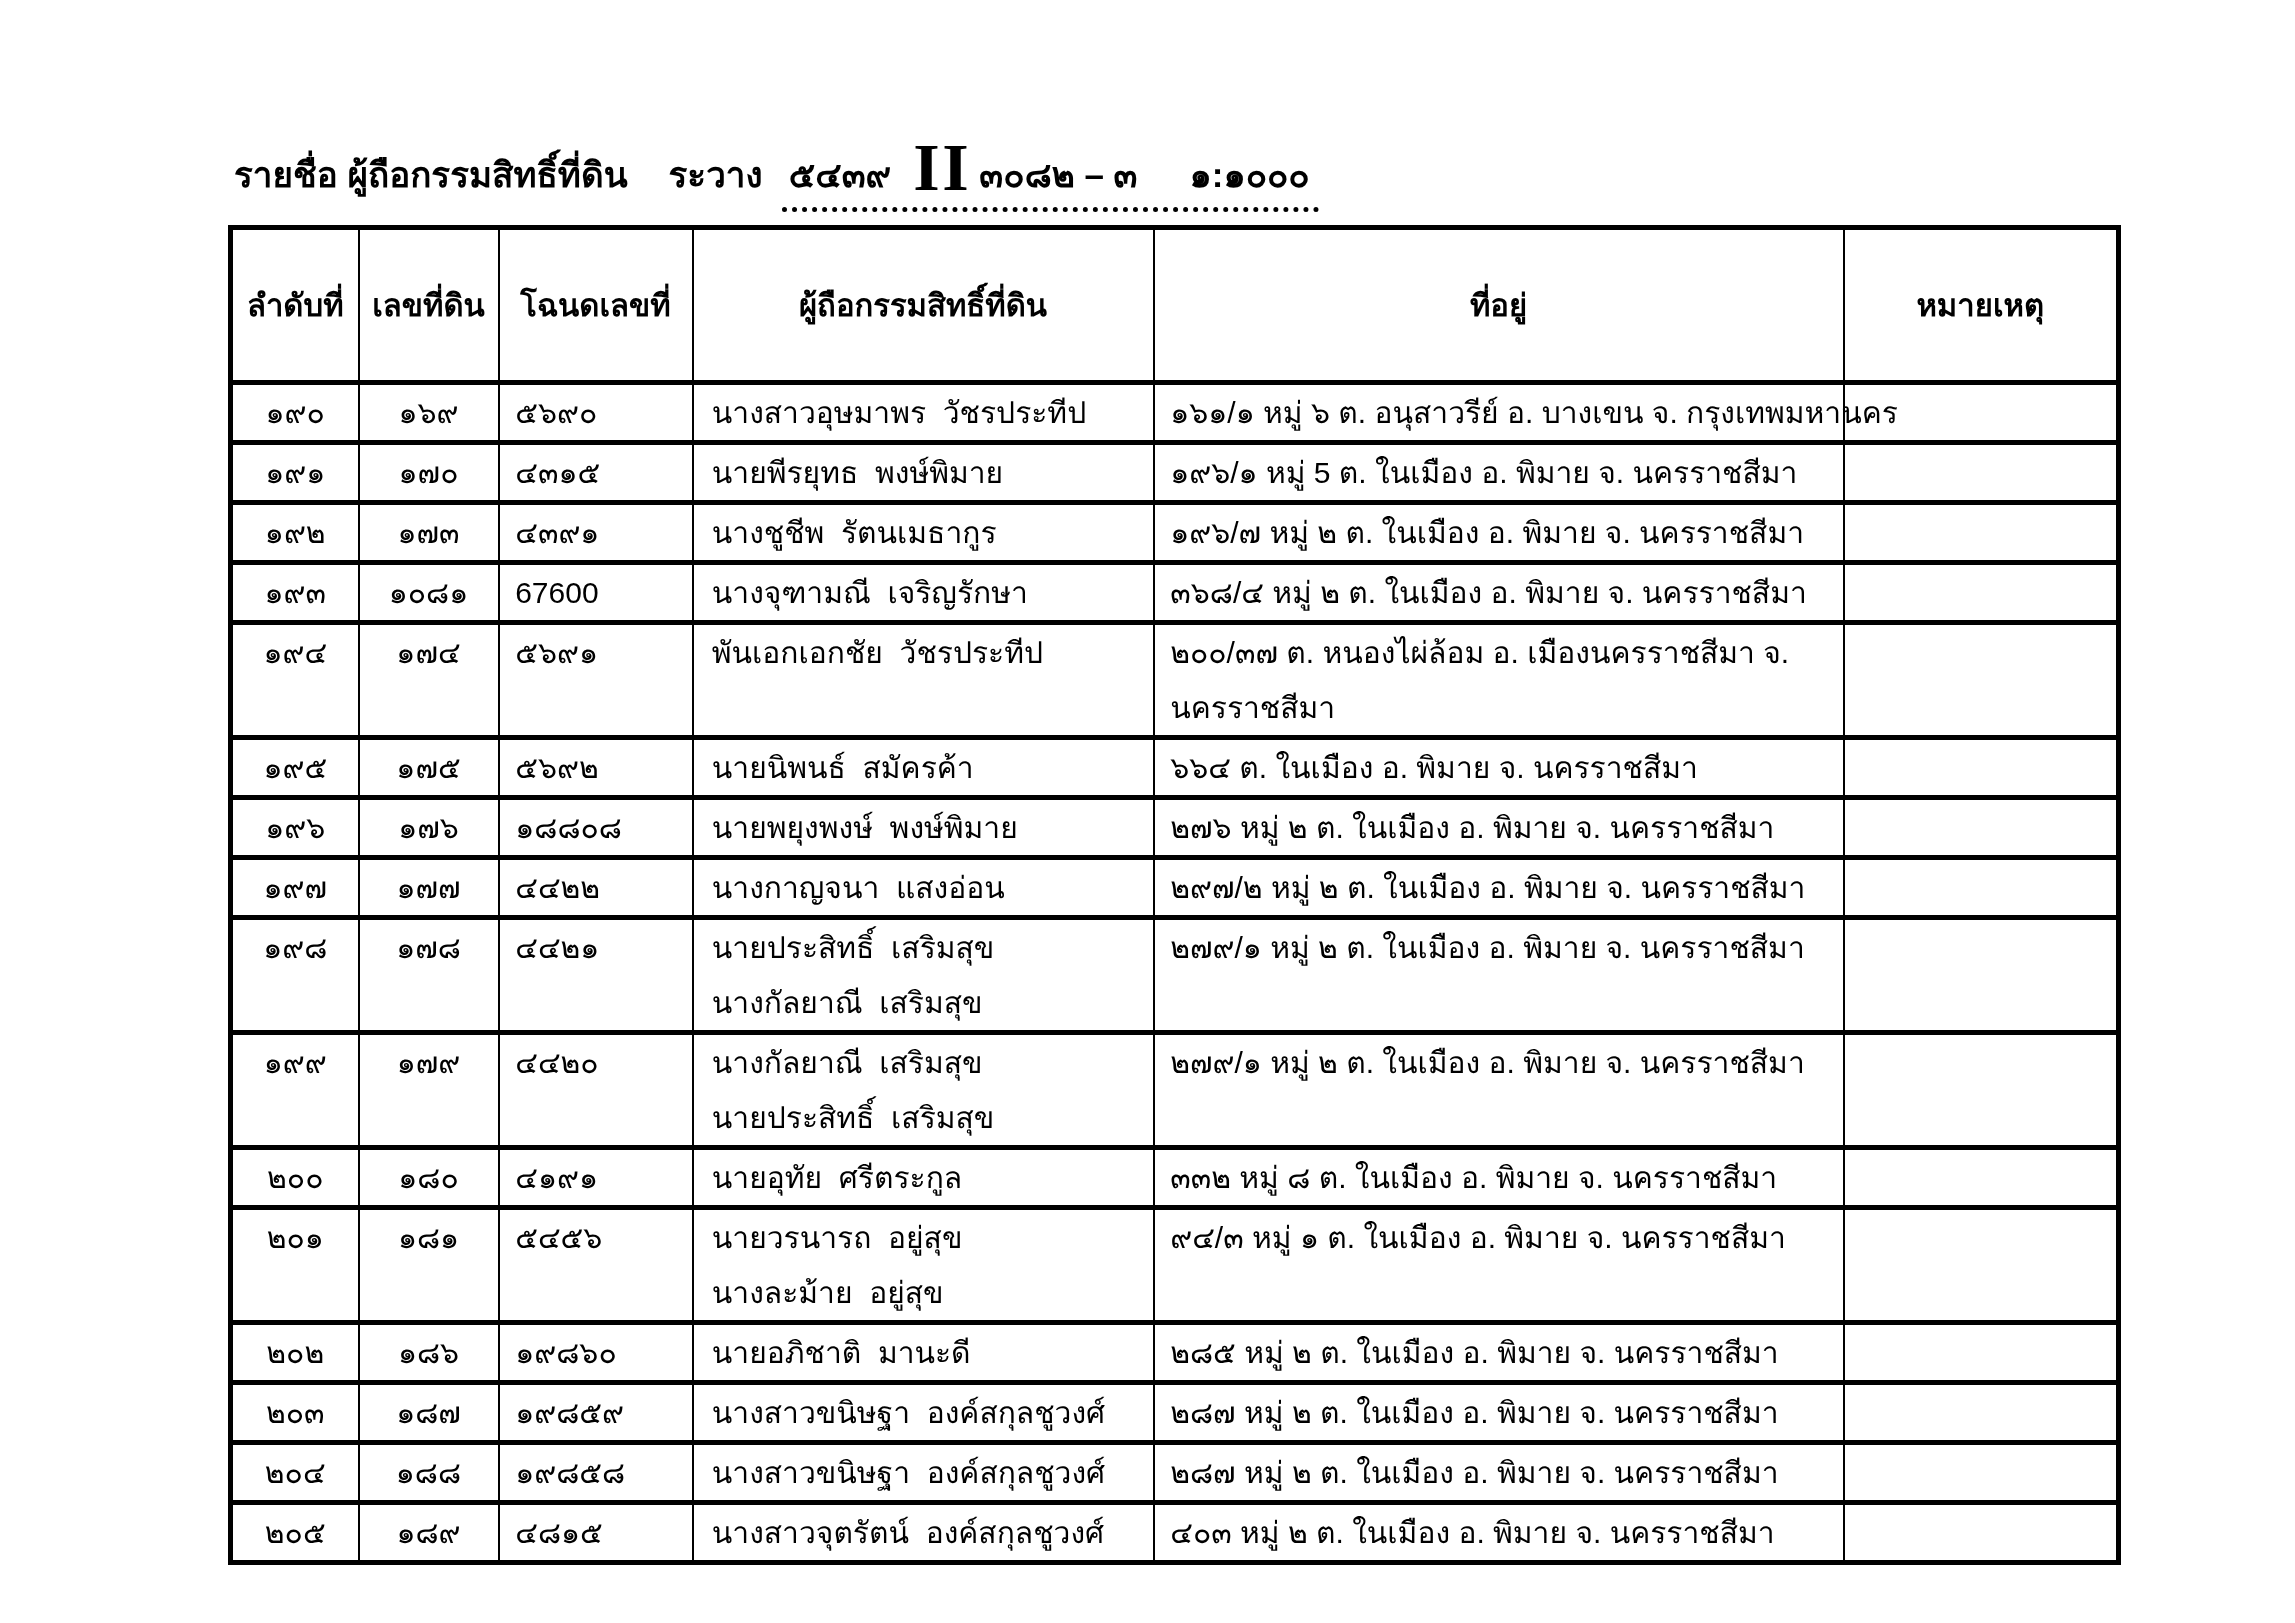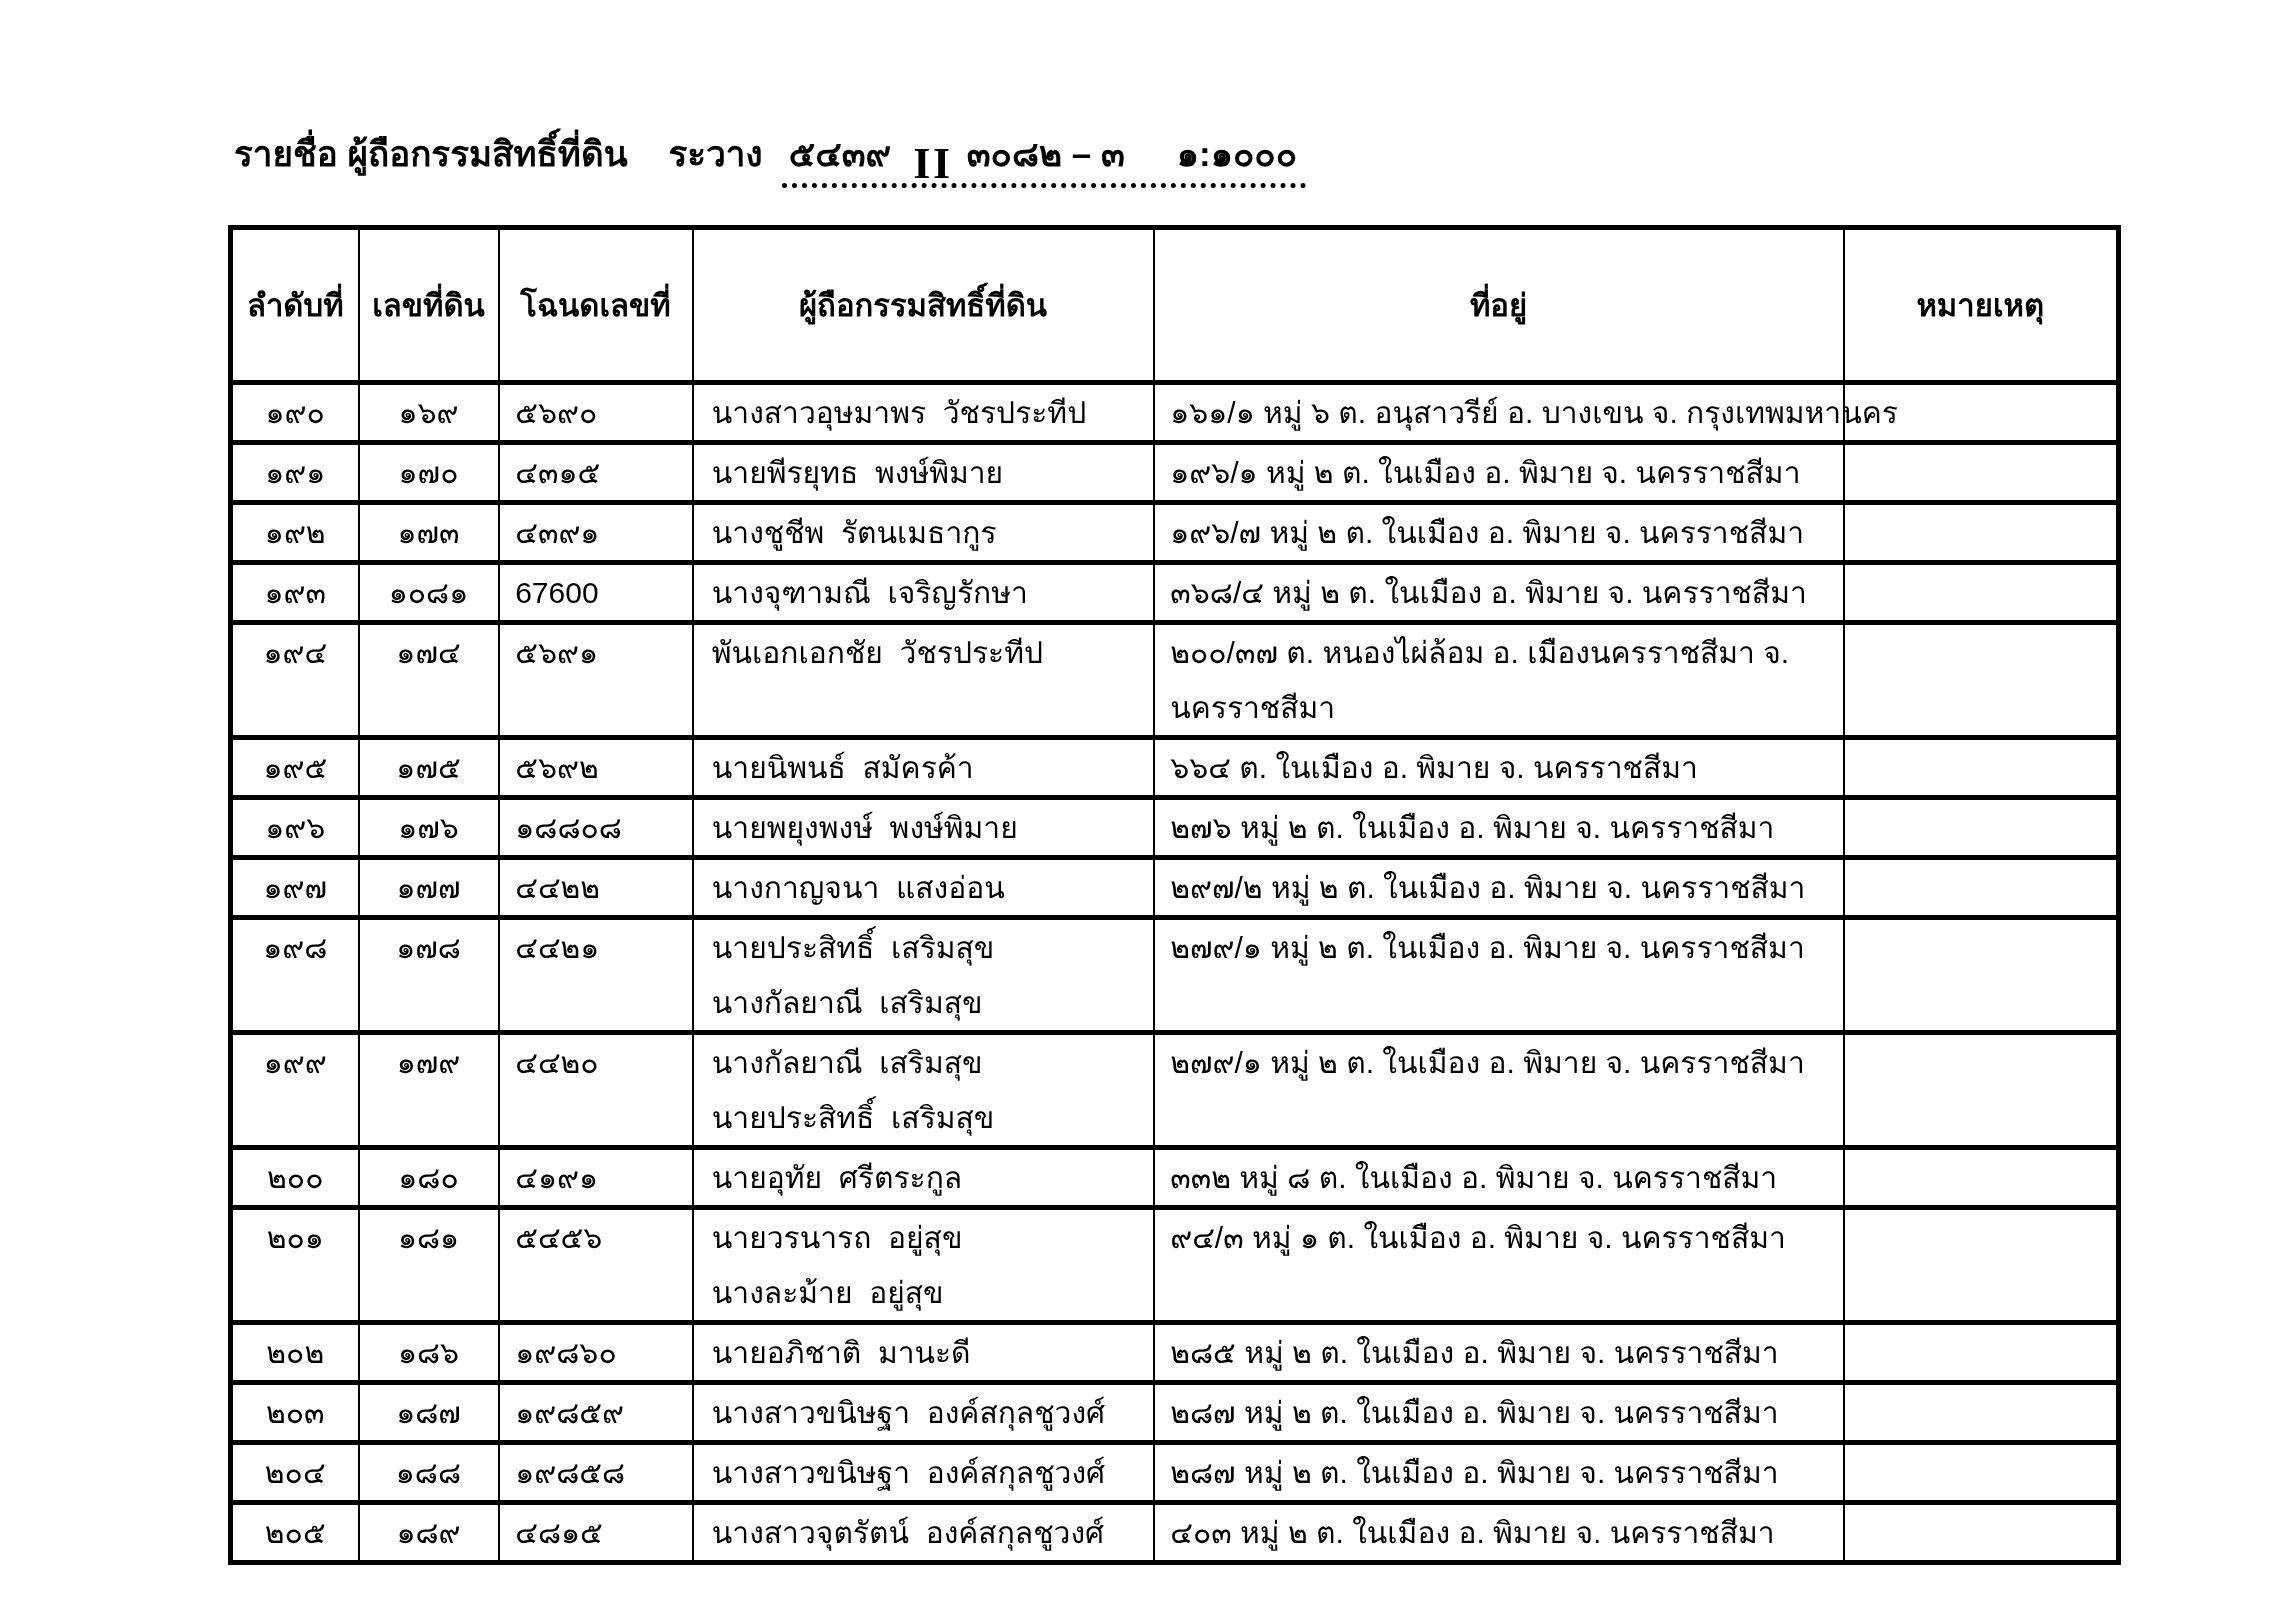--- a/index.html
+++ b/index.html
@@ -32,26 +32,26 @@
   .sheet-label { margin-right: 19.6px; }
   .sheet-value {
     display: inline-flex;
     align-items: baseline;
     border-bottom: 5.9px dotted #000000;
     padding: 0 9.2px 9.2px 6.5px;
   }
   .sheet-no { margin-right: 22px; }
   .sheet-roman {
     font-family: "Liberation Serif", serif;
-    font-size: 44px;
+    font-size: 68px;
     font-weight: bold;
     letter-spacing: 2.6px;
-    margin-right: 14px;
+    margin-right: 8px;
     position: relative;
-    top: 12px;
+    top: 3px;
   }
   .sheet-range { margin-right: 52px; }
   
   .register-table {
     position: absolute;
     left: 228px;
     top: 225px;
     border-collapse: collapse;
     table-layout: fixed;
     width: 1888px;
@@ -149,21 +149,21 @@
           <td class="col2" style="height: 55px;">
             <div class="line">๑๗๐</div>
           </td>
           <td class="col3" style="height: 55px;">
             <div class="line">๔๓๑๕</div>
           </td>
           <td class="col4" style="height: 55px;">
             <div class="line">นายพีรยุทธ  พงษ์พิมาย</div>
           </td>
           <td class="col5" style="height: 55px;">
-            <div class="line">๑๙๖/๑ หมู่ ๒ ต. ในเมือง อ. พิมาย จ. นครราชสีมา</div>
+            <div class="line">๑๙๖/๑ หมู่ 5 ต. ในเมือง อ. พิมาย จ. นครราชสีมา</div>
           </td>
           <td class="col6" style="height: 55px;"></td>
         </tr>
         <tr>
           <td class="col1" style="height: 55px;">
             <div class="line">๑๙๒</div>
           </td>
           <td class="col2" style="height: 55px;">
             <div class="line">๑๗๓</div>
           </td>

